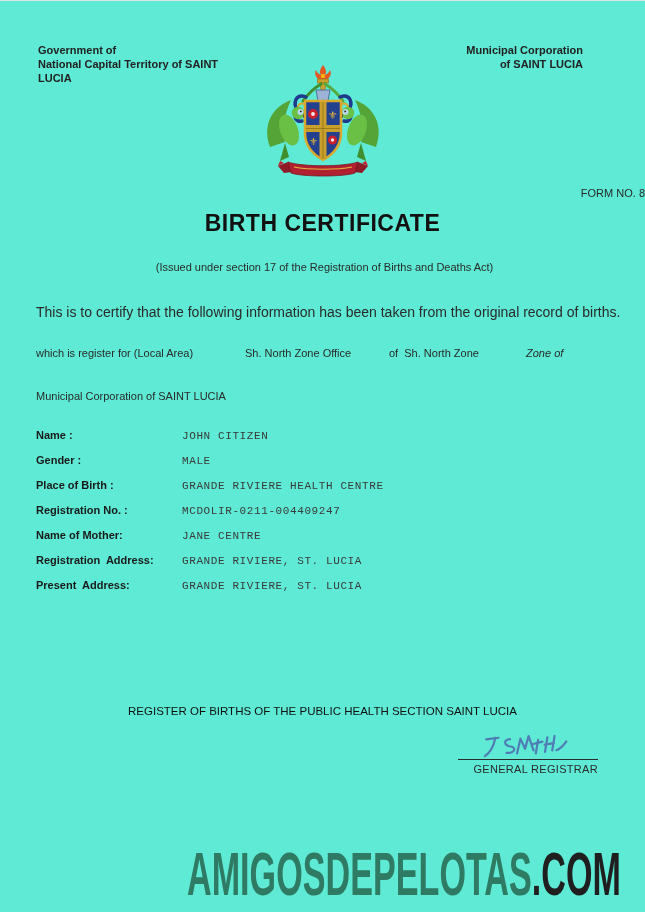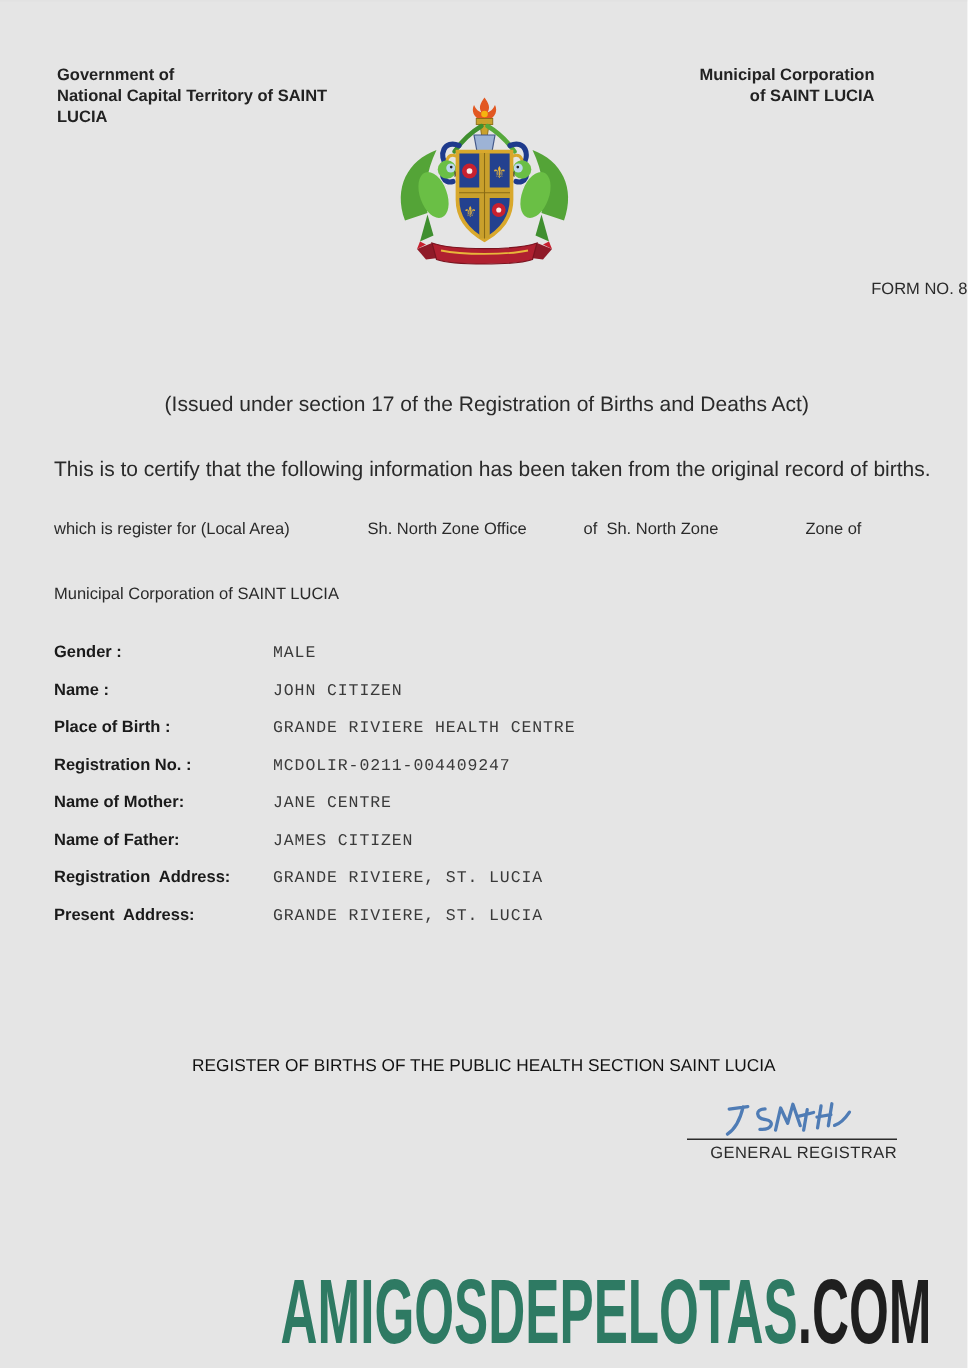--- a/index.html
+++ b/index.html
@@ -1,39 +1,39 @@
 <!DOCTYPE html>
 <html><head>
 <meta charset="utf-8">
 <style>
   html,body{margin:0;padding:0;background:#ffffff;}
   .page{
     position:relative;
     width:645px;height:912px;
-    background:#e5e5e5;
+    background:#5eead4;
     font-family:"Liberation Sans",sans-serif;
     color:#1c1c1c;
     overflow:hidden;
     border-top:1px solid #e2e2e2;
     margin:0 auto;
   }
   .hdr{position:absolute;top:42px;font-size:11px;font-weight:bold;line-height:14px;white-space:pre-line;color:#222;}
   .hdr-left{left:38px;width:210px;}
   .hdr-right{right:62px;text-align:right;}
   .arms{position:absolute;left:50%;transform:translateX(-50%);top:62px;}
   .form-no{position:absolute;top:186px;left:0;right:0;text-align:right;font-size:11px;color:#2a2a2a;}
   .title{position:absolute;top:209px;left:0;right:0;text-align:center;font-size:23px;font-weight:bold;letter-spacing:0.5px;color:#111;}
-  .subtitle{position:absolute;top:260px;left:4px;right:0;text-align:center;font-size:14px;color:#2a2a2a;}
+  .subtitle{position:absolute;top:260px;left:4px;right:0;text-align:center;font-size:11px;color:#2a2a2a;}
   .certify{position:absolute;left:36px;top:303px;font-size:14px;color:#2a2a2a;}
   .reg-line{position:absolute;left:0;top:346px;width:100%;font-size:11px;color:#2a2a2a;}
   .reg-line span{position:absolute;white-space:pre;}
   .reg-p1{left:36px;}
   .reg-p2{left:245px;}
   .reg-p3{left:389px;}
-  .reg-p4{left:537px;}
+  .reg-p4{left:526px;font-style:italic;}
   .municipal{position:absolute;left:36px;top:389px;font-size:11px;color:#2a2a2a;}
   .fields{position:absolute;left:36px;top:428px;width:560px;}
   .frow{display:flex;align-items:baseline;height:25px;}
   .flabel{width:146px;font-size:11px;font-weight:bold;color:#1a1a1a;white-space:pre;flex:none;}
   .fvalue{font-family:"Liberation Mono","DejaVu Sans Mono",monospace;font-size:11px;color:#3a3a3a;letter-spacing:0.6px;white-space:pre;}
   .footer-title{position:absolute;top:704px;left:0;right:0;text-align:center;font-size:11.5px;font-weight:normal;color:#111;}
   .sig-block{position:absolute;left:458px;top:730px;width:140px;text-align:right;}
   .sig-svg{display:block;margin:0 auto;}
   .sig-line{border-top:1.6px solid #2b2b2b;margin:1px 0 3px 0;}
   .registrar{font-size:11px;color:#2a2a2a;letter-spacing:0.3px;}
@@ -107,57 +107,54 @@
     <text x="75" y="55.5" font-size="11" text-anchor="middle" fill="#e8b63a" font-family="DejaVu Sans, sans-serif">⚜</text>
     <text x="55.5" y="81.5" font-size="10" text-anchor="middle" fill="#e8b63a" font-family="DejaVu Sans, sans-serif">⚜</text>
 
     <path d="M30 99 L20 103 L26 110 L34 109 Z" fill="#8f1a28"></path>
     <path d="M100 99 L110 103 L104 110 L96 109 Z" fill="#8f1a28"></path>
     <path d="M30 99 C44 104 86 104 100 99 L97 110 C86 114 44 114 33 110 Z" fill="#b02030" stroke="#7a1420" stroke-width="0.8"></path>
     <path d="M36 104 C50 107 80 107 94 104" stroke="#e8b63a" stroke-width="1.2" fill="none"></path>
   </svg>
 
   <div class="form-no">FORM NO. 8</div>
+  <div class="title">BIRTH CERTIFICATE</div>
   <div class="subtitle">(Issued under section 17 of the Registration of Births and Deaths Act)</div>
 
   <div class="certify">This is to certify that the following information has been taken from the original record of births.</div>
 
   <div class="reg-line">
     <span class="reg-p1">which is register for (Local Area)</span>
     <span class="reg-p2">Sh. North Zone Office</span>
     <span class="reg-p3">of  Sh. North Zone</span>
     <span class="reg-p4">Zone of</span>
   </div>
 
   <div class="municipal">Municipal Corporation of SAINT LUCIA</div>
 
   <div class="fields">
     <div class="frow">
+      <span class="flabel">Name :</span>
+      <span class="fvalue">JOHN CITIZEN</span>
+    </div>
+    <div class="frow">
       <span class="flabel">Gender :</span>
       <span class="fvalue">MALE</span>
-    </div>
-    <div class="frow">
-      <span class="flabel">Name :</span>
-      <span class="fvalue">JOHN CITIZEN</span>
     </div>
     <div class="frow">
       <span class="flabel">Place of Birth :</span>
       <span class="fvalue">GRANDE RIVIERE HEALTH CENTRE</span>
     </div>
     <div class="frow">
       <span class="flabel">Registration No. :</span>
       <span class="fvalue">MCDOLIR-0211-004409247</span>
     </div>
     <div class="frow">
       <span class="flabel">Name of Mother:</span>
       <span class="fvalue">JANE CENTRE</span>
-    </div>
-    <div class="frow">
-      <span class="flabel">Name of Father:</span>
-      <span class="fvalue">JAMES CITIZEN</span>
     </div>
     <div class="frow">
       <span class="flabel">Registration  Address:</span>
       <span class="fvalue">GRANDE RIVIERE, ST. LUCIA</span>
     </div>
     <div class="frow">
       <span class="flabel">Present  Address:</span>
       <span class="fvalue">GRANDE RIVIERE, ST. LUCIA</span>
     </div>
   </div>

